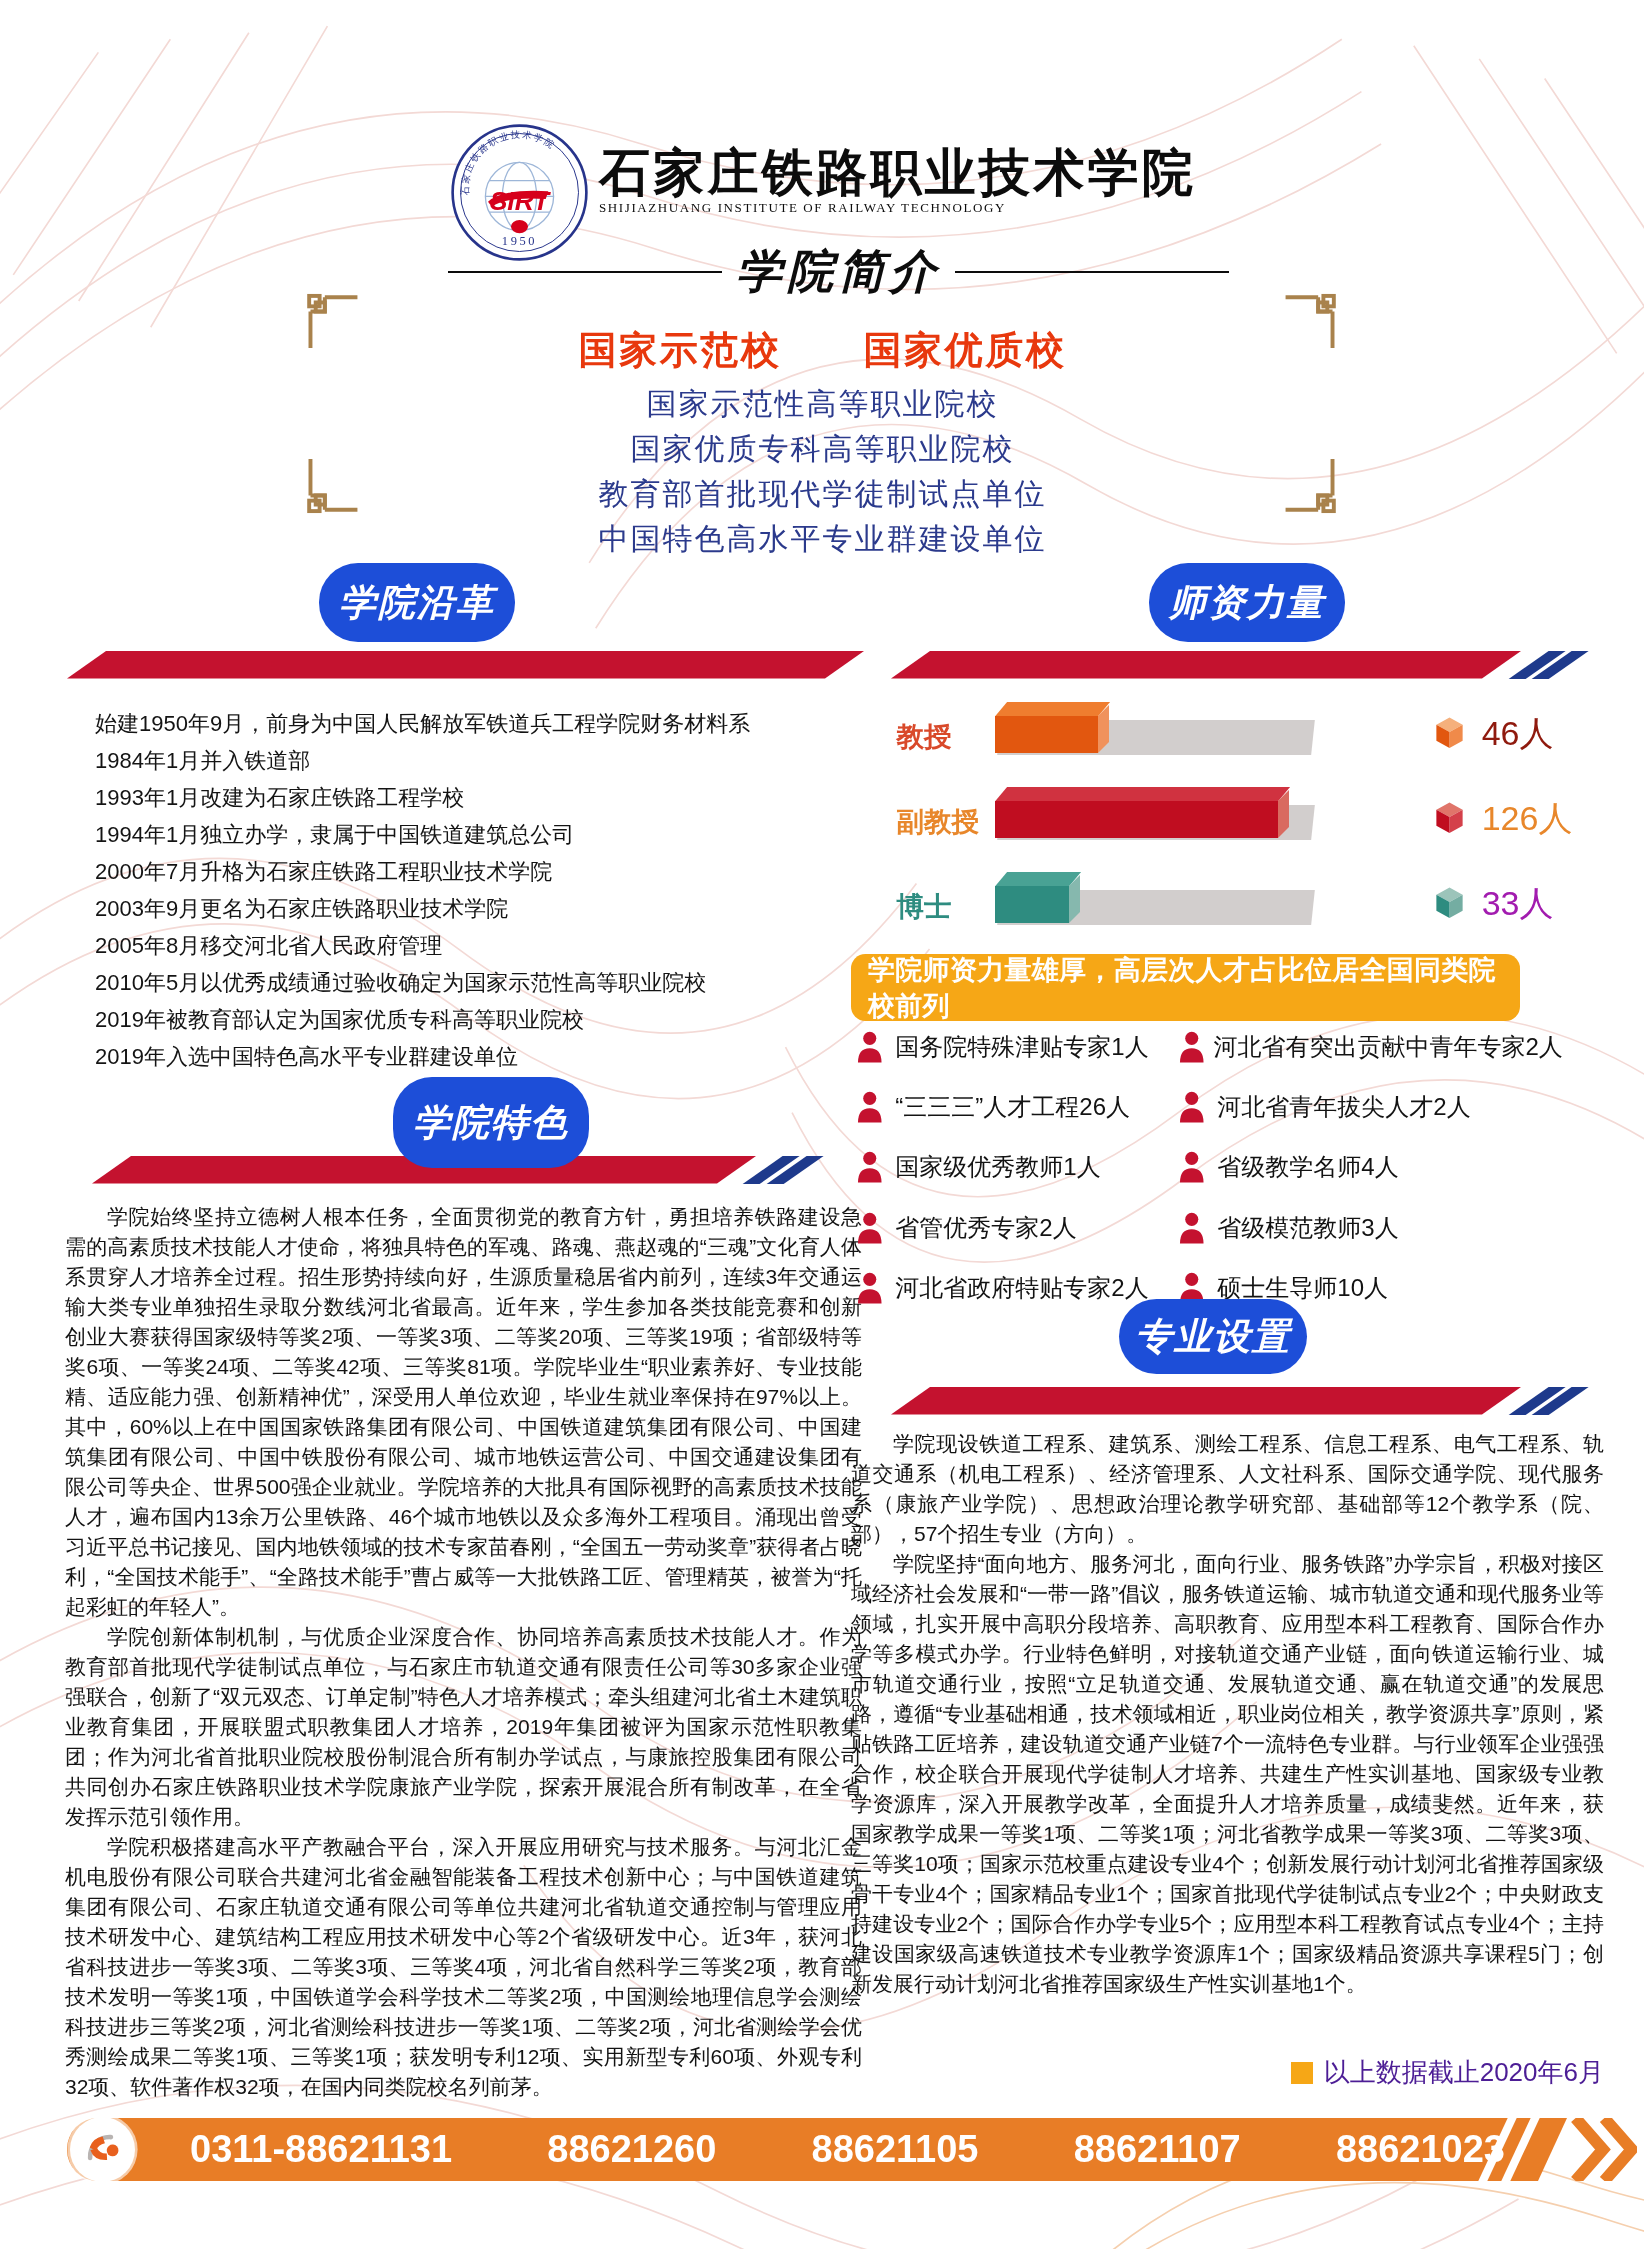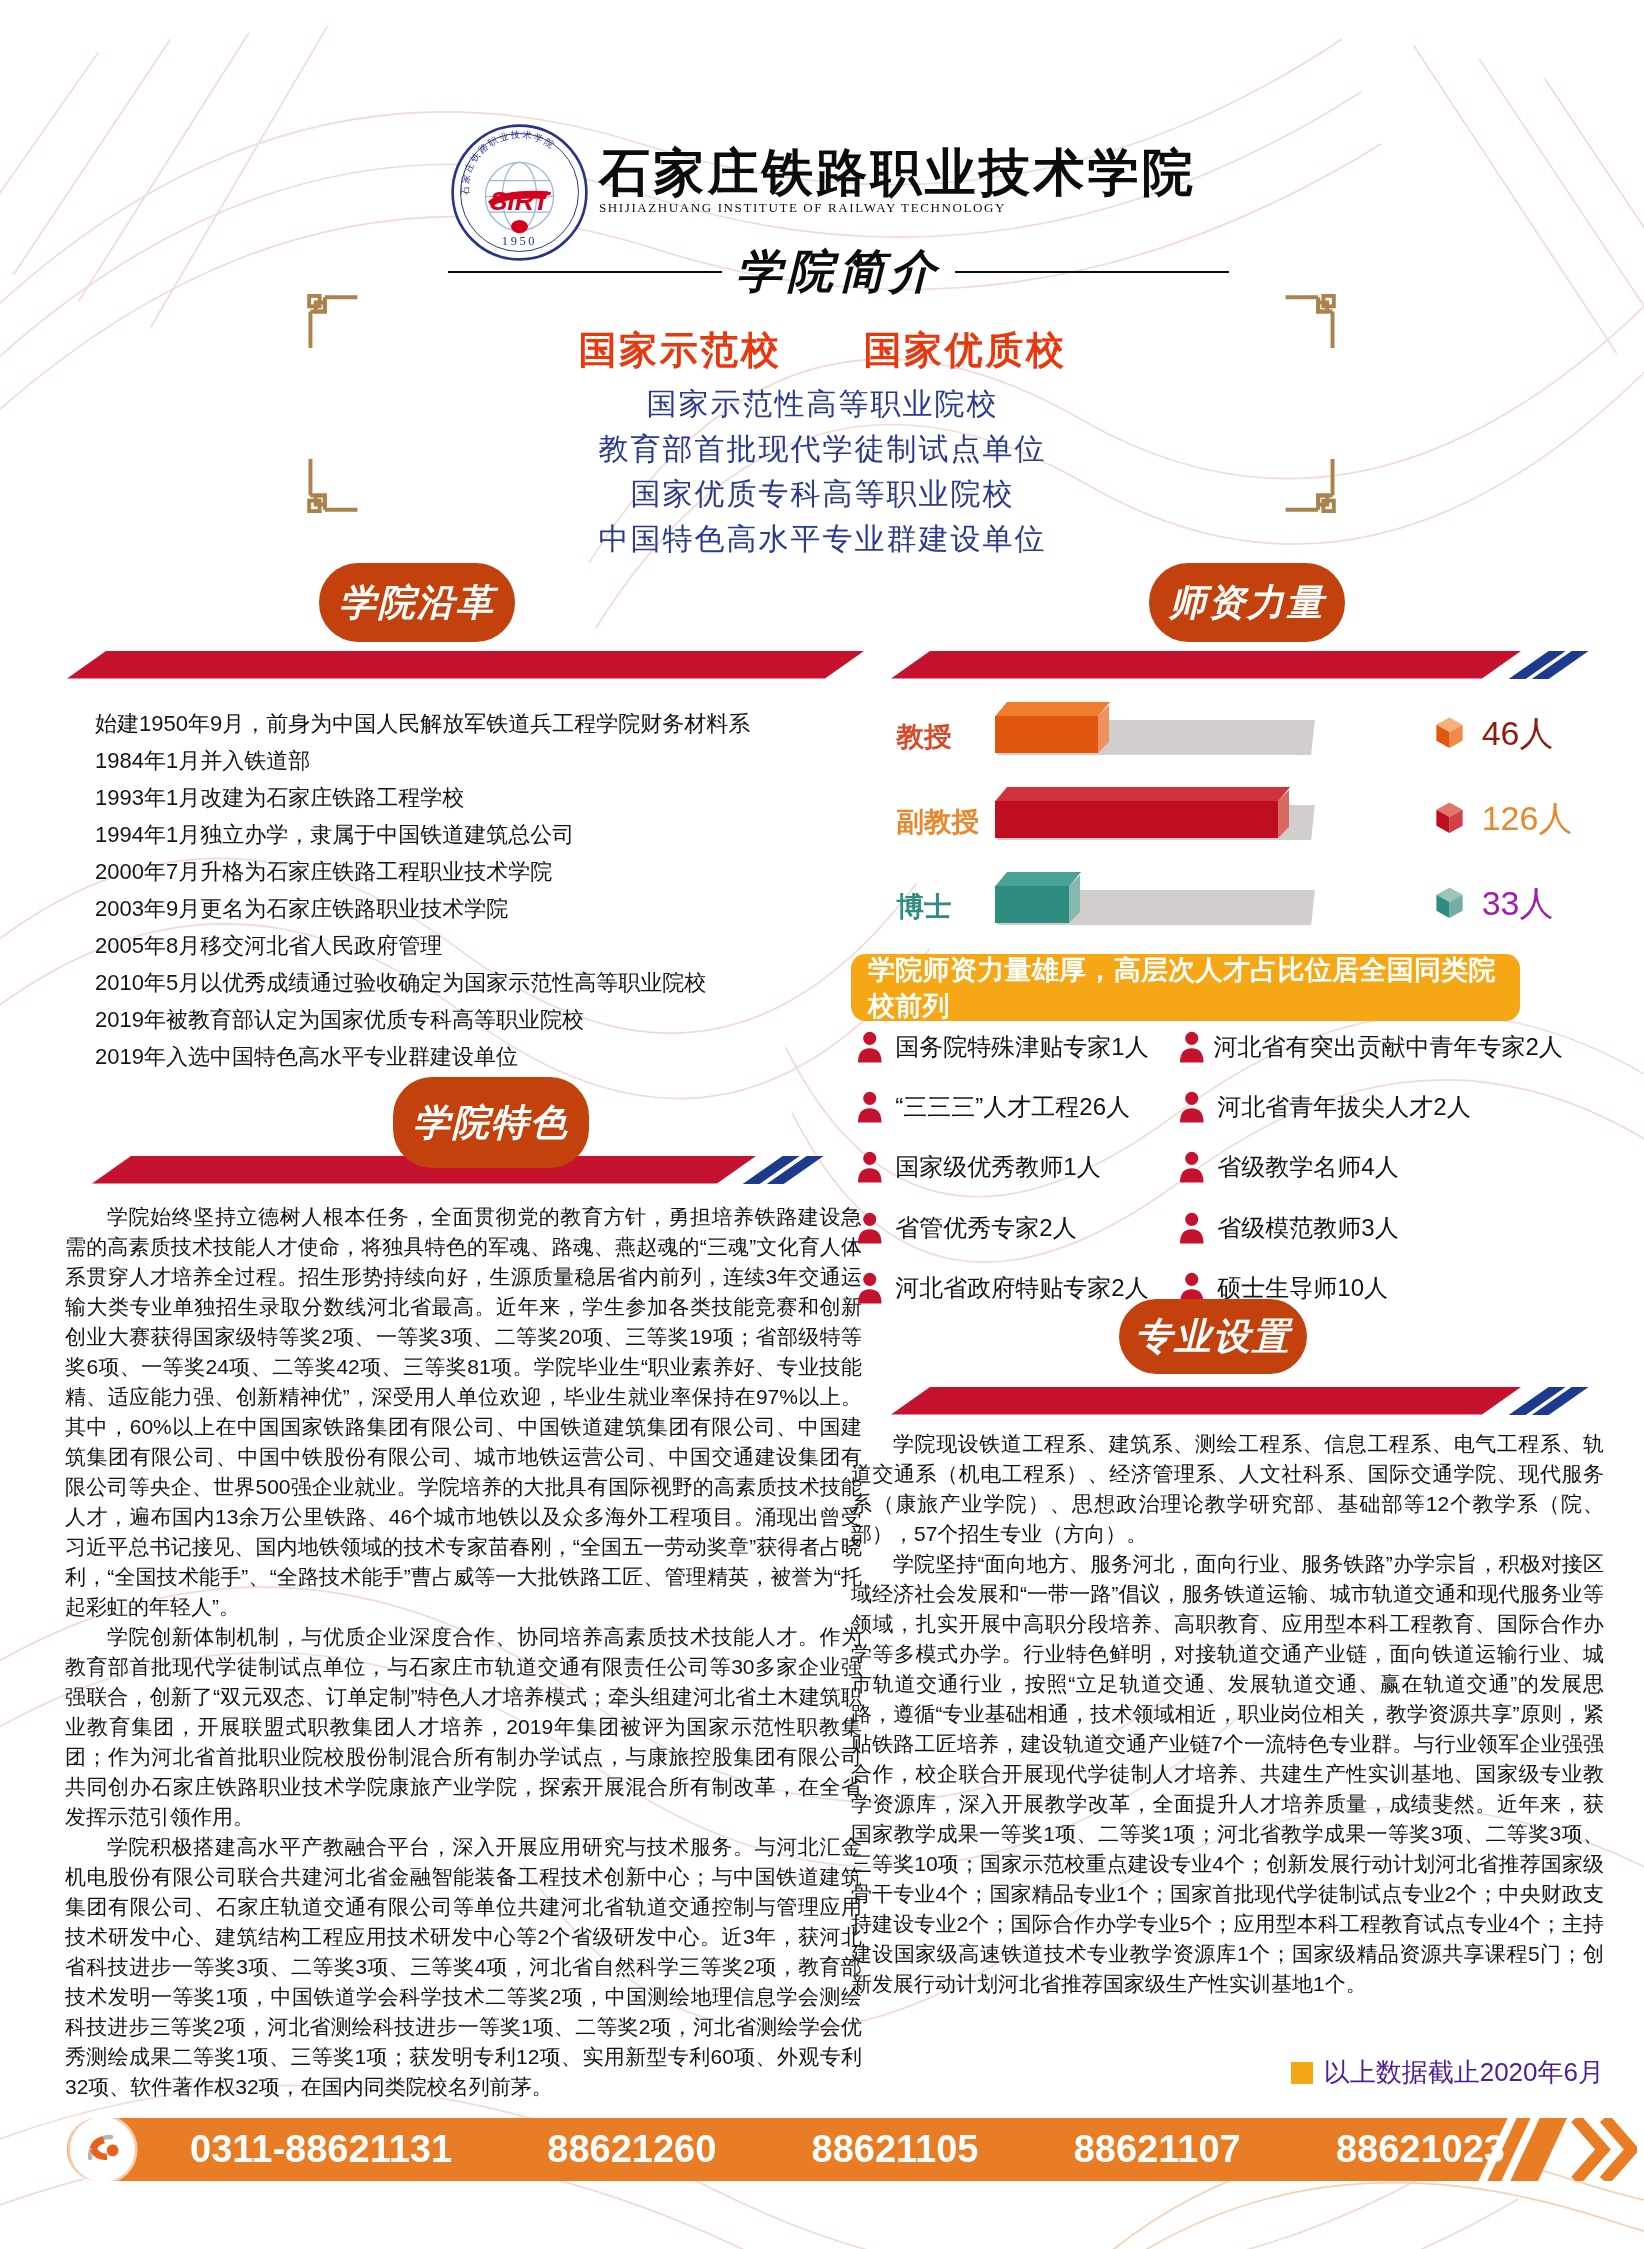--- a/index.html
+++ b/index.html
@@ -15,21 +15,21 @@
   .title-en{left:599px;top:200px;width:609px;font-family:"Liberation Serif",serif;font-size:13px;letter-spacing:1.6px;color:#0c0c0c;z-index:2;}
   .intro-heading{left:16px;top:241px;width:1645px;display:flex;align-items:center;justify-content:center;gap:14px;z-index:2;}
   .intro-heading .rule{width:274px;height:2px;background:#0c0c0c;}
   .intro-heading .script{font-family:"Liberation Serif",serif;font-style:italic;font-weight:bold;font-size:46px;color:#0c0c0c;letter-spacing:5.2px;}
   .badges-row{left:0;top:325px;width:1645px;display:flex;justify-content:center;gap:82px;z-index:2;}
   .badges-row span{color:#e8380d;font-size:38px;font-weight:bold;letter-spacing:2.6px;}
   .honors{left:0;top:381px;width:1645px;text-align:center;z-index:2;
           font-family:"Liberation Serif",serif;color:#2b3a8c;font-size:30px;line-height:45px;letter-spacing:2px;}
   .ornament{z-index:2;}
   
-  .sec-badge{background:#c2410c;color:#fff;border-radius:39px;display:flex;align-items:center;justify-content:center;
+  .sec-badge{background:#1d4ed8;color:#fff;border-radius:39px;display:flex;align-items:center;justify-content:center;
              font-weight:bold;font-style:italic;font-size:37px;letter-spacing:2px;z-index:3;}
   .band{height:27.5px;background:#c4122f;clip-path:polygon(39px 0,100% 0,calc(100% - 39px) 100%,0 100%);z-index:2;}
   .stripe{height:27.5px;width:17px;background:#1e3a8c;transform:skewX(-55deg);z-index:2;}
   
   .timeline{left:95px;top:705px;width:772px;z-index:2;}
   .timeline div{font-size:22px;line-height:37px;color:#141414;}
   
   .chart{left:890px;top:699px;width:746px;height:249px;z-index:2;}
   .chart-row{position:absolute;left:0;width:746px;height:72px;}
   .chart-row .rlabel{position:absolute;left:6.5px;top:19.6px;font-size:27.5px;font-weight:bold;}
@@ -128,22 +128,22 @@
   <div class="rule"></div>
 </div>
 
 <div class="abs badges-row">
   <span>国家示范校</span>
   <span>国家优质校</span>
 </div>
 
 <div class="abs honors">
   <div>国家示范性高等职业院校</div>
+  <div>国家优质专科高等职业院校</div>
   <div>教育部首批现代学徒制试点单位</div>
-  <div>国家优质专科高等职业院校</div>
   <div>中国特色高水平专业群建设单位</div>
 </div>
 
 <svg class="abs ornament" style="left:305px;top:292px;" width="54" height="60" viewBox="0 0 82 92">
   <g fill="none" stroke="#a9824c" stroke-width="6">
     <path d="M30,8 H80 M8,30 V86"></path>
     <path d="M8,30 H30 V8"></path>
     <rect x="6" y="6" width="16" height="16"></rect>
     <rect x="16" y="16" width="14" height="14"></rect>
   </g>

